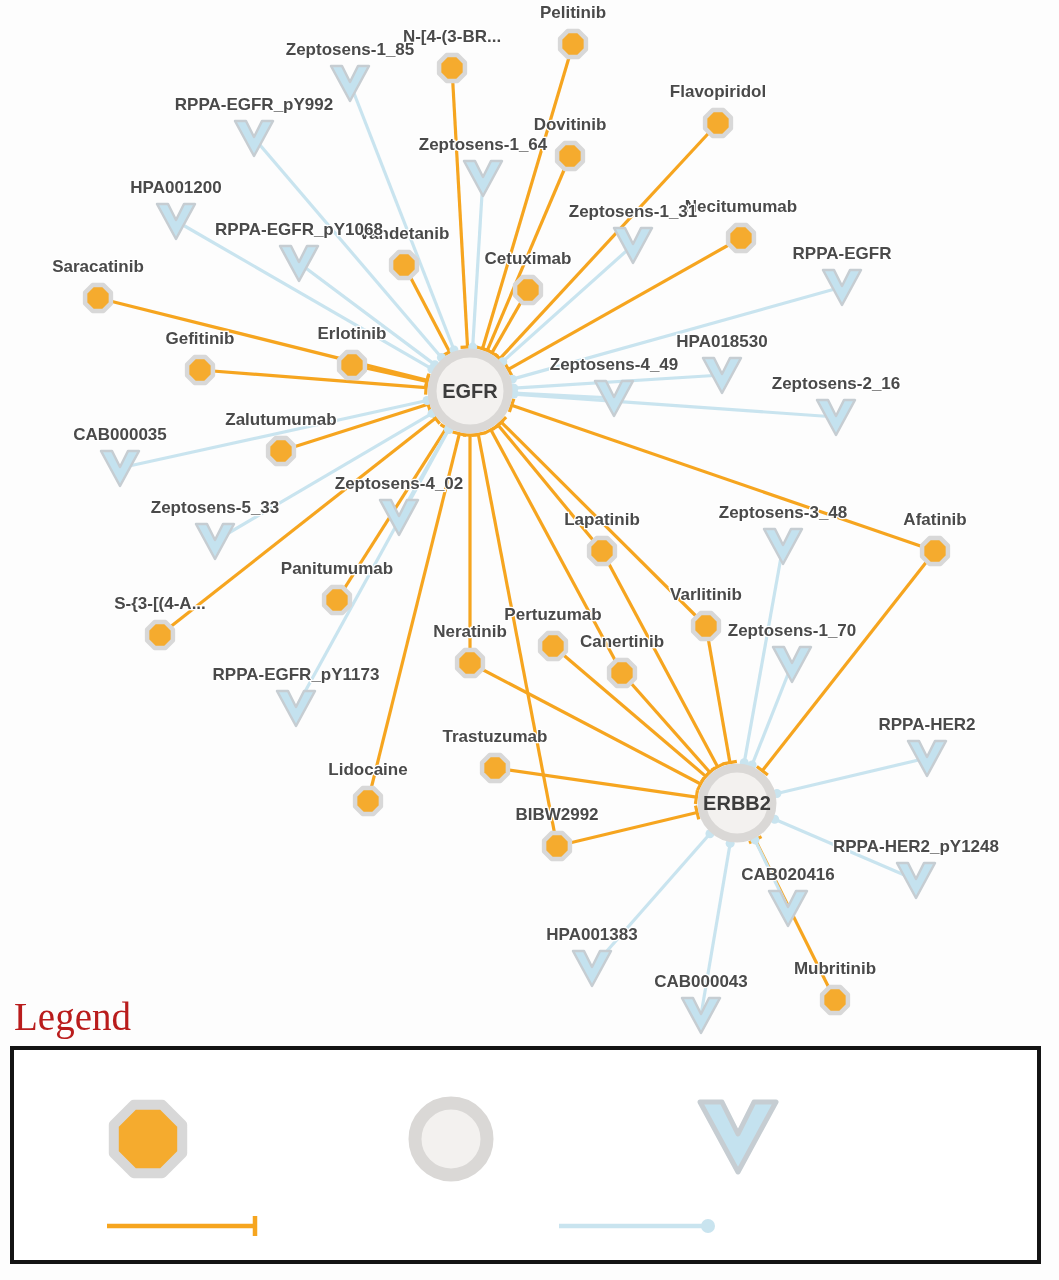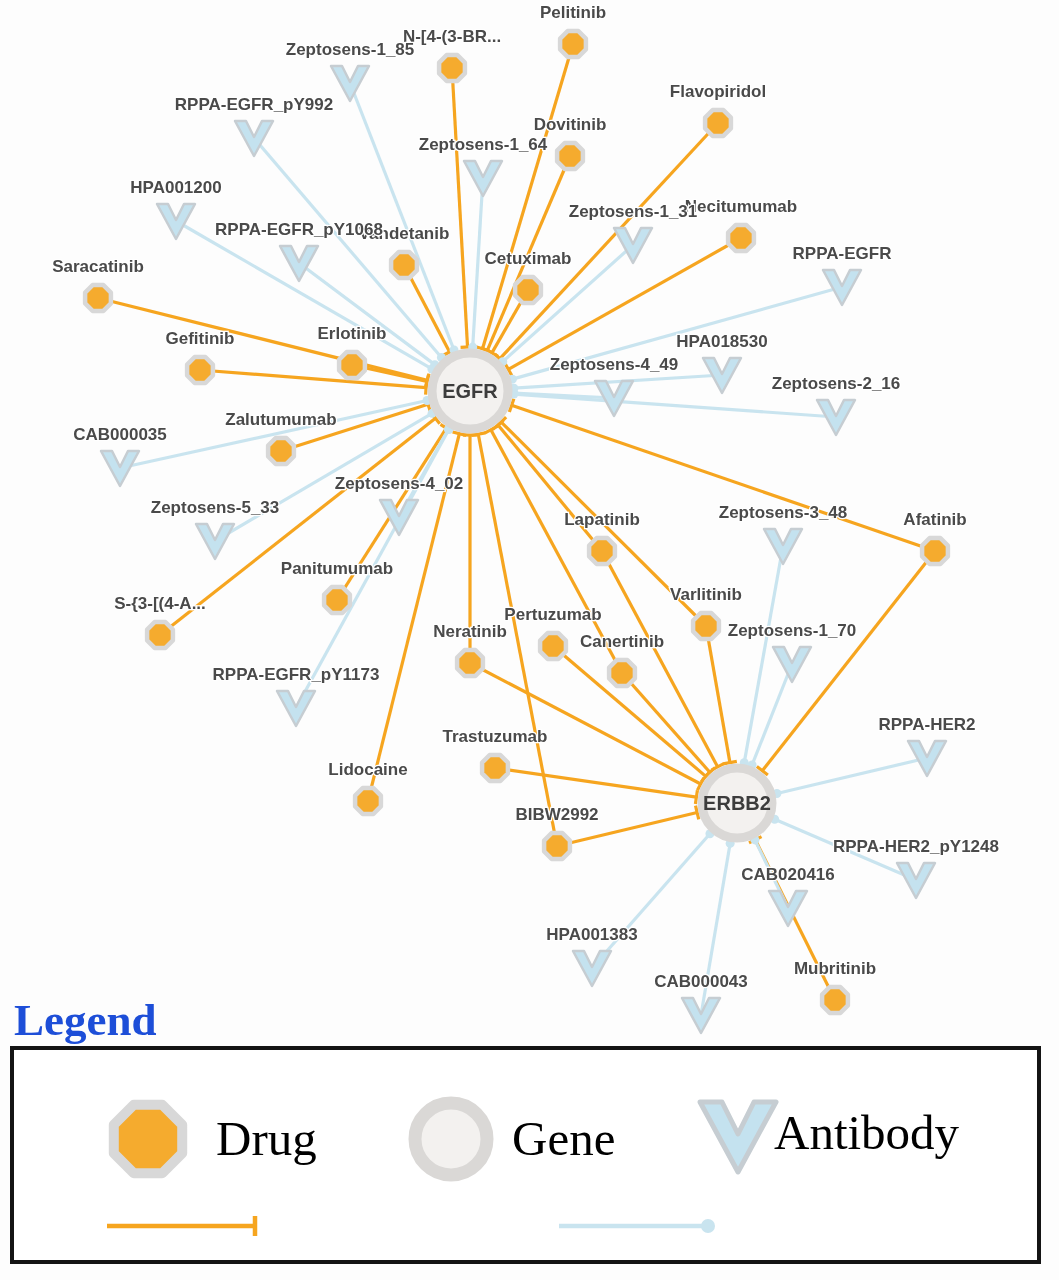--- a/index.html
+++ b/index.html
@@ -10,21 +10,21 @@
     height: 1280px;
     background: #fdfdfd;
     overflow: hidden;
     font-family: "Liberation Sans", sans-serif;
   }
   #net { position: absolute; left: 0; top: 0; }
   #net text { font-family: "Liberation Sans", sans-serif; }
   .legend-title {
     position: absolute; left: 14px; top: 994px;
     font-family: "Liberation Serif", serif;
-    font-weight: 700; font-size: 45px; color: #1d4ed8;
+    font-weight: 400; font-size: 39px; color: #b91c1c;
   }
   .legend-box {
     position: absolute; left: 10px; top: 1046px;
     width: 1031px; height: 218px;
     border: 4px solid #141414; background: #ffffff;
   }
   .licon { position: absolute; }
   .ltext {
     position: absolute; font-family: "Liberation Serif", serif;
     color: #000; white-space: nowrap;
@@ -238,31 +238,28 @@
       </g>
     </svg>
 
   <div class="legend-title">Legend</div>
 
   <div class="legend-box"></div>
 
   <svg id="lg-drug" class="licon" style="left:95px;top:1086px" width="106" height="106">
       <polygon points="87.2,67.2 67.2,87.2 38.8,87.2 18.8,67.2 18.8,38.8 38.8,18.8 67.2,18.8 87.2,38.8" fill="#F5AB2E" stroke="#D8D8D8" stroke-width="10" stroke-linejoin="round"></polygon>
     </svg>
-  <div class="ltext big" style="left:216px;top:1110px">Drug</div>
 
   <svg id="lg-gene" class="licon" style="left:406px;top:1094px" width="90" height="90">
       <circle cx="45" cy="45" r="36" fill="#F3F1EF" stroke="#DAD8D6" stroke-width="13"></circle>
     </svg>
-  <div class="ltext big" style="left:512px;top:1110px">Gene</div>
 
   <svg id="lg-ab" class="licon" style="left:694px;top:1096px" width="88" height="84">
       <path d="M 6 6 L 44 76 L 82 6 L 60 6 L 44 38 L 28 6 Z" fill="#C4E2EF" stroke="#C6CDD2" stroke-width="5" stroke-linejoin="round"></path>
     </svg>
-  <div class="ltext big" style="left:774px;top:1104px">Antibody</div>
 
   <svg id="lg-dline" class="licon" style="left:104px;top:1213px" width="164" height="26">
       <line x1="3" y1="13" x2="150" y2="13" stroke="#F6A51F" stroke-width="4.5"></line>
       <line x1="151" y1="3" x2="151" y2="23" stroke="#F6A51F" stroke-width="4.5"></line>
     </svg>
 
   <svg id="lg-aline" class="licon" style="left:556px;top:1213px" width="164" height="26">
       <line x1="3" y1="13" x2="147" y2="13" stroke="#C9E4EF" stroke-width="4.5"></line>
       <circle cx="152" cy="13" r="7" fill="#C9E4EF"></circle>
     </svg>

